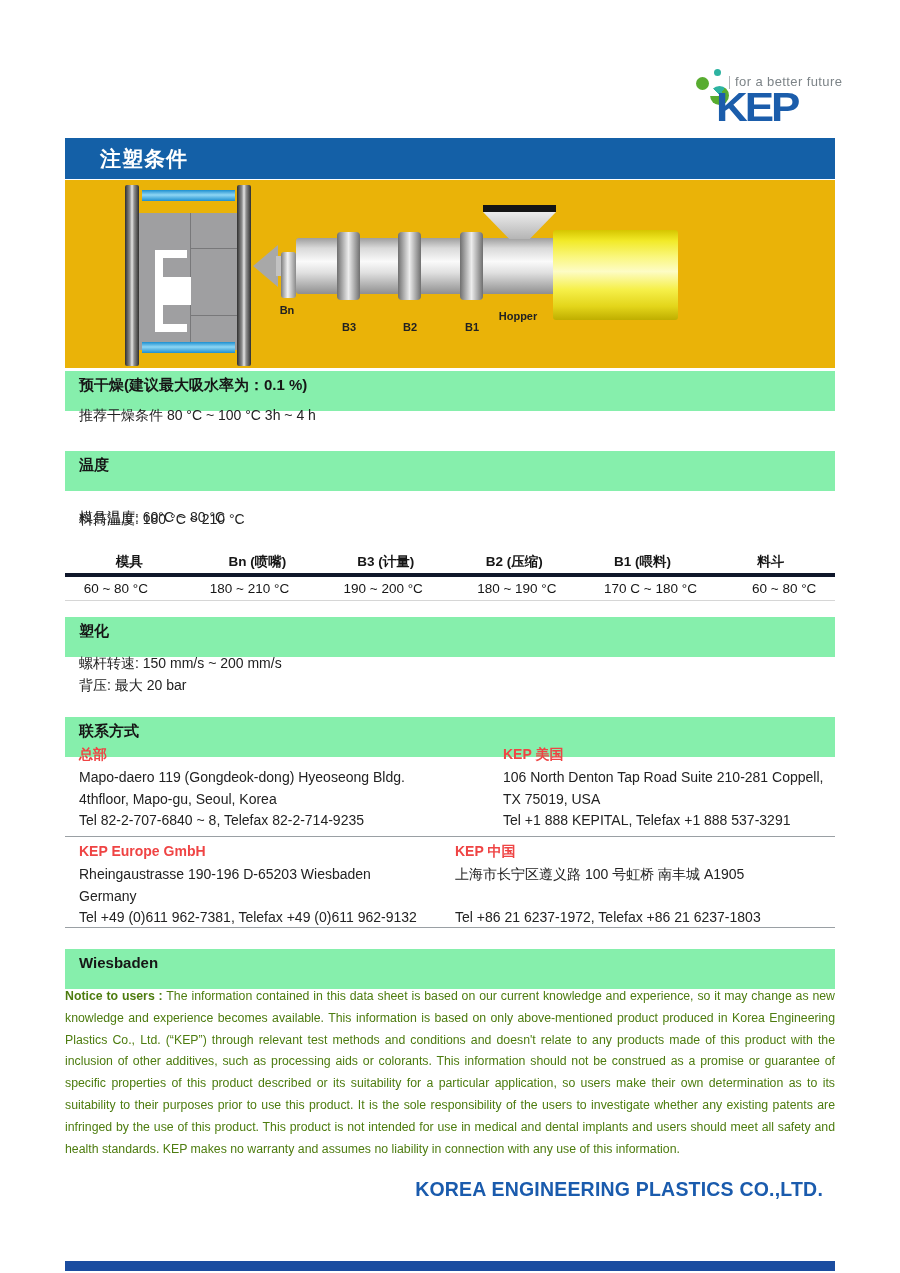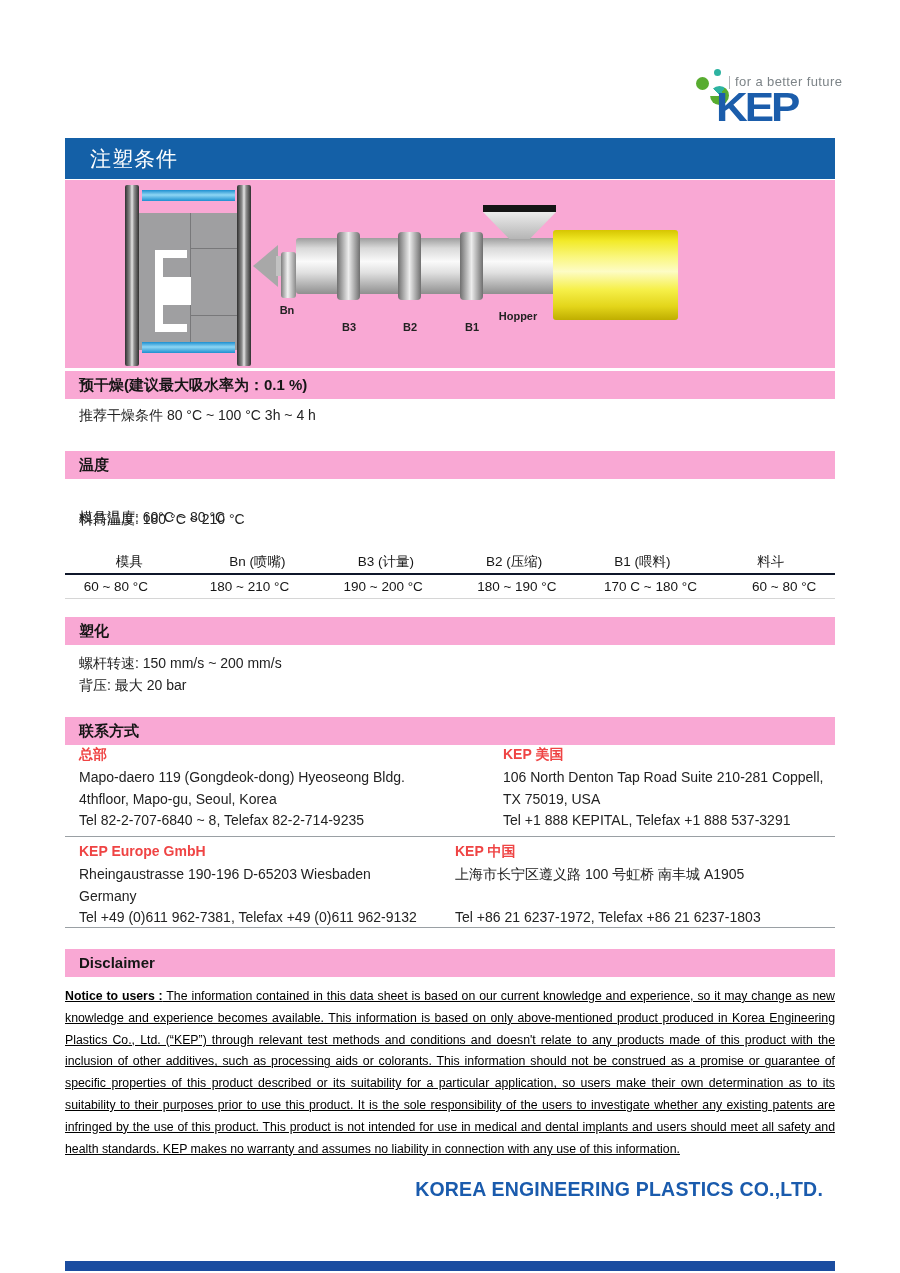--- a/index.html
+++ b/index.html
@@ -18,24 +18,24 @@
   .dot-md { width:13px; height:13px; left:6px; top:9px; background:#58ac30; }
   .dot-lg { width:19px; height:19px; left:20px; top:18px;
     background:conic-gradient(from 35deg, #58ac30 0 235deg, #ffffff 235deg 280deg, #2db3a1 280deg 360deg); }
   .tag-divider { position:absolute; left:39px; top:8px; width:1px; height:13px; background:#b2b6b9; }
   .tagline { position:absolute; left:45px; top:6px; font-size:13px; color:#7d8488; letter-spacing:0.4px; }
   .brand { position:absolute; left:26px; top:16px; font-size:44px; font-weight:bold;
     color:#1b5dab; letter-spacing:-3px; transform:scaleY(0.92); transform-origin:top left; }
 
   
   .titlebar { left:65px; top:138px; width:770px; height:41px; background:#1460a7; }
-  .titlebar .t { color:#ffffff; font-weight:normal; font-size:21px; line-height:41px; padding-left:25px; letter-spacing:1px; }
-
-  
-  .diagram { left:65px; top:180px; width:770px; height:188px; background:#f9a8d4; }
+  .titlebar .t { color:#ffffff; font-weight:bold; font-size:21px; line-height:41px; padding-left:25px; letter-spacing:1px;margin-left:10px; }
+
+  
+  .diagram { left:65px; top:180px; width:770px; height:188px; background:#eab308; }
   .diagram > div { position:absolute; }
   .tiebar { width:14px; top:5px; height:181px; border-radius:2px;
     background:linear-gradient(90deg,#2f2f2f,#909090 35%,#e6e6e6 50%,#909090 65%,#2f2f2f); }
   .tie1 { left:60px; } .tie2 { left:172px; }
   .mold { left:74px; top:33px; width:98px; height:137px; background:#9f9fa1; }
   .mold-seam-v { left:125px; top:33px; width:1px; height:137px; background:#78787a; }
   .mold-seam-h1 { left:125px; top:68px; width:47px; height:1px; background:#78787a; }
   .mold-seam-h2 { left:125px; top:135px; width:47px; height:1px; background:#78787a; }
   .bluestrip { left:77px; width:93px; height:11px;
     background:linear-gradient(180deg,#1d8fd0,#8ed6f4 45%,#1d8fd0); }
@@ -59,42 +59,42 @@
   .lbl-b2 { left:325px; top:141px; } .lbl-b1 { left:387px; top:141px; }
   .lbl-hopper { left:423px; top:130px; width:60px; }
   .hopper-cap { left:418px; top:25px; width:73px; height:7px; background:#151515; }
   .hopper-funnel { left:418px; top:32px; width:73px; height:27px;
     background:linear-gradient(180deg,#ececec,#b5b5b5);
     clip-path:polygon(0 0, 100% 0, 64% 100%, 36% 100%); }
   .yellow-cyl { left:488px; top:50px; width:125px; height:90px; border-radius:3px;
     background:linear-gradient(180deg,#d6c500 0,#f2ea28 12%,#faf77e 30%,#fdfcc5 46%,#f6f04a 66%,#e3d51a 85%,#bfae00 100%); }
 
   
-  .secbar { left:65px; width:770px; height:28px; background:#f9a8d4; }
+  .secbar { left:65px; width:770px; height:40px; background:#86efac; }
   .secbar .t { font-weight:bold; font-size:15px; color:#161616; line-height:28px; padding-left:14px; }
 
   .bodyline { left:79px; width:740px; font-size:14px; color:#222; }
 
   
   .ttable { left:65px; top:551px; width:770px; font-size:13.5px; color:#161616; }
   .trow { display:flex; }
   .trow > div { flex:1; text-align:center; line-height:22px; }
-  .trow-h { border-bottom:2px solid #0f172a; }
+  .trow-h { border-bottom:4px solid #0f172a;font-weight:bold; }
   .trow-v { border-bottom:1px solid #d6d6d6; line-height:23px;gap:32px; }
   .trow-v > div { line-height:23px; }
 
   
   .centry { position:absolute; width:360px; }
   .cname { font-size:14px; font-weight:bold; color:#ef4444; height:23px; }
   .cline { font-size:14px; color:#222; height:21.6px; }
   .csep { left:65px; width:770px; height:1px; background:#9aa0a4; }
 
   
   .disc-text { left:65px; top:986px; width:770px; font-size:12.3px; line-height:21.8px;
-    text-align:justify; color:#000000;text-decoration:underline; }
+    text-align:justify; color:#4d7c0f; }
   .disc-text b { font-weight:bold; }
 
   
   .footer-co { left:65px; top:1178px; width:770px; text-align:right; padding-right:12px;
     font-size:19.5px; font-weight:bold; color:#1a5bad; letter-spacing:0.2px; }
   .footbar { left:65px; top:1261px; width:770px; height:10px; background:#1b4da0; }
 </style>
 </head>
 <body>
 
@@ -204,21 +204,21 @@
   </div>
   <div class="centry" style="left:455px; top:843px; width:375px;">
     <div class="cname">KEP  中国</div>
     <div class="cline">上海市长宁区遵义路 100 号虹桥  南丰城 A1905</div>
     <div class="cline"></div>
     <div class="cline">Tel +86 21 6237-1972, Telefax +86 21 6237-1803</div>
   </div>
   <div class="abs csep" style="top:927px;"></div>
 
   <div class="abs secbar" style="top:949px;">
-    <div class="t">Disclaimer</div>
+    <div class="t">Wiesbaden</div>
   </div>
   <div class="abs disc-text">
     <b>Notice to users :</b><span> The information contained in this data sheet is based on our current knowledge and experience, so it may change as new knowledge and experience becomes available. This information is based on only above-mentioned product produced in Korea Engineering Plastics Co., Ltd. (“KEP”) through relevant test methods and conditions and doesn't relate to any products made of this product with the inclusion of other additives, such as processing aids or colorants. This information should not be construed as a promise or guarantee of specific properties of this product described or its suitability for a particular application, so users make their own determination as to its suitability to their purposes prior to use this product. It is the sole responsibility of the users to investigate whether any existing patents are infringed by the use of this product. This product is not intended for use in medical and dental implants and users should meet all safety and health standards. KEP makes no warranty and assumes no liability in connection with any use of this information.</span>
   </div>
 
   <div class="abs footer-co">KOREA ENGINEERING PLASTICS CO.,LTD.</div>
   <div class="abs footbar"></div>
 
 </div>
 

